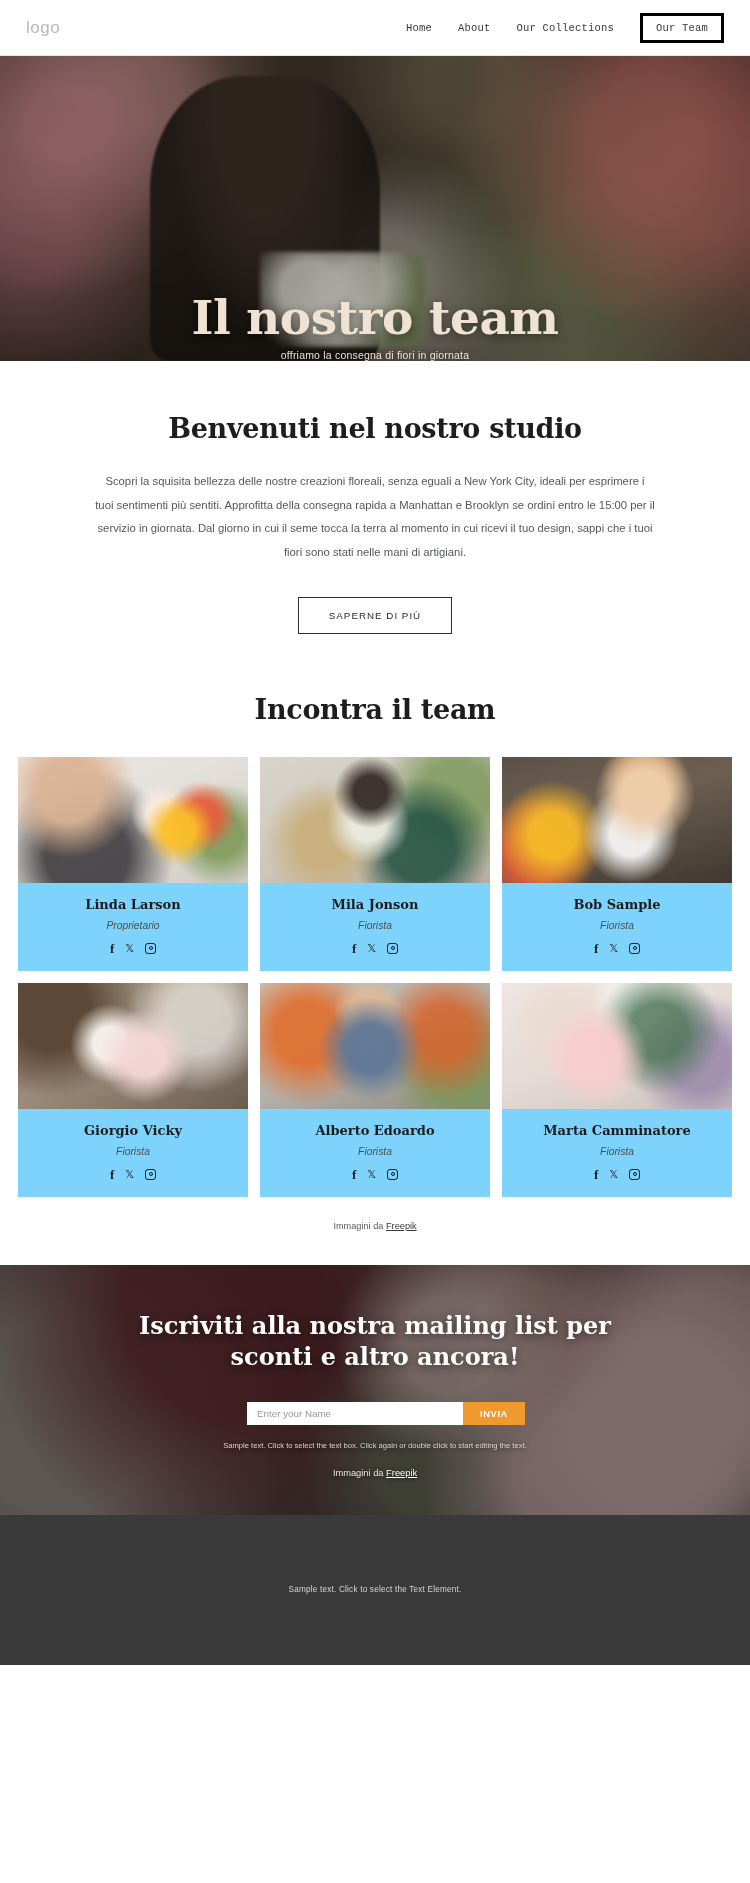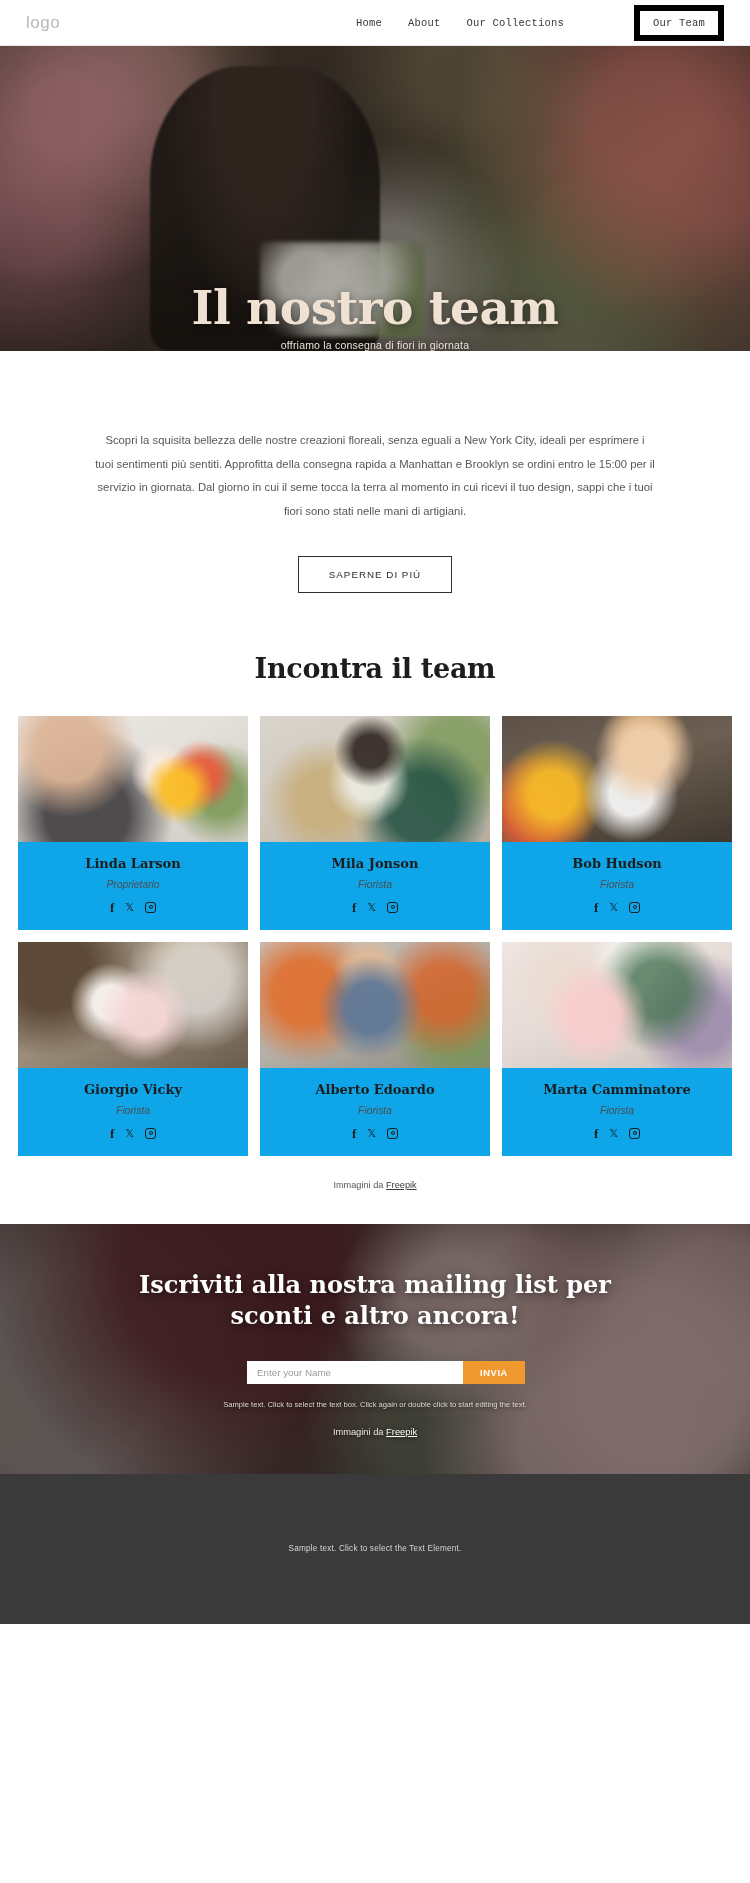--- a/index.html
+++ b/index.html
@@ -8,21 +8,21 @@
     font-family: "Liberation Sans", sans-serif;
     background:#ffffff;
     color:#333333;
     width:750px;
     overflow-x:hidden;
   }
   .page { width:750px; position:relative; }
 
   
   .header{
-    height:46px;
+    height:56px;
     background:#ffffff;
     display:flex;
     align-items:center;
     padding:0 26px;
     border-bottom:1px solid #e8e8e8;
     position:relative;
     z-index:10;
   }
   .logo{
     font-family:"Liberation Sans", sans-serif;
@@ -39,23 +39,22 @@
   }
   .nav a{
     font-size:10.5px;
     color:#3a3a3a;
     text-decoration:none;
     letter-spacing:.2px;
     white-space:nowrap;
     font-family:Liberation Mono, monospace;
   }
   .nav a.boxed{
-    border:6px solid #000000;
+    border:3px solid #000000;
     padding:6px 13px;
-    margin-left:44px;
   }
 
   
   .hero{
     position:relative;
     height:305px;
     overflow:hidden;
     background:#2a2219;
   }
   .hero-bg{
@@ -164,21 +163,21 @@
     margin-bottom:32px;
     letter-spacing:-.3px;
   }
   .grid{
     width:714px;
     margin:0 auto;
     display:grid;
     grid-template-columns:repeat(3,1fr);
     gap:12px 12px;
   }
-  .card{ background:#0ea5e9; overflow:hidden; }
+  .card{ background:#7dd3fc; overflow:hidden; }
   .card-photo{ height:126px; width:100%; position:relative; overflow:hidden; }
   .card-body{ padding:14px 6px 16px; text-align:center; }
   .card-name{
     font-family:"DejaVu Serif", serif;
     font-size:13px;
     font-weight:700;
     color:#1c1c1c;
   }
   .card-role{
     margin-top:8px;
@@ -364,20 +363,21 @@
     <div class="hero-figure"></div>
     <div class="hero-bouquet"></div>
     <div class="hero-overlay"></div>
     <div class="hero-content">
       <div class="hero-title">Il nostro team</div>
       <div class="hero-sub">offriamo la consegna di fiori in giornata</div>
     </div>
   </div>
 
   <div class="welcome">
+    <h2>Benvenuti nel nostro studio</h2>
     <p>Scopri la squisita bellezza delle nostre creazioni floreali, senza eguali a New York City, ideali per esprimere i tuoi sentimenti più sentiti. Approfitta della consegna rapida a Manhattan e Brooklyn se ordini entro le 15:00 per il servizio in giornata. Dal giorno in cui il seme tocca la terra al momento in cui ricevi il tuo design, sappi che i tuoi fiori sono stati nelle mani di artigiani.</p>
     <button class="btn-outline">SAPERNE DI PIÙ</button>
   </div>
 
   <div class="team">
     <h2>Incontra il team</h2>
     <div class="grid">
 
       <div class="card">
         <div class="card-photo p1"></div>
@@ -405,21 +405,21 @@
             <span class="ig-box">
                 <i></i>
               </span>
           </div>
         </div>
       </div>
 
       <div class="card">
         <div class="card-photo p3"></div>
         <div class="card-body">
-          <div class="card-name">Bob Hudson</div>
+          <div class="card-name">Bob Sample</div>
           <div class="card-role">Fiorista</div>
           <div class="socials">
             <span class="fb">f</span>
             <span>𝕏</span>
             <span class="ig-box">
                 <i></i>
               </span>
           </div>
         </div>
       </div>

